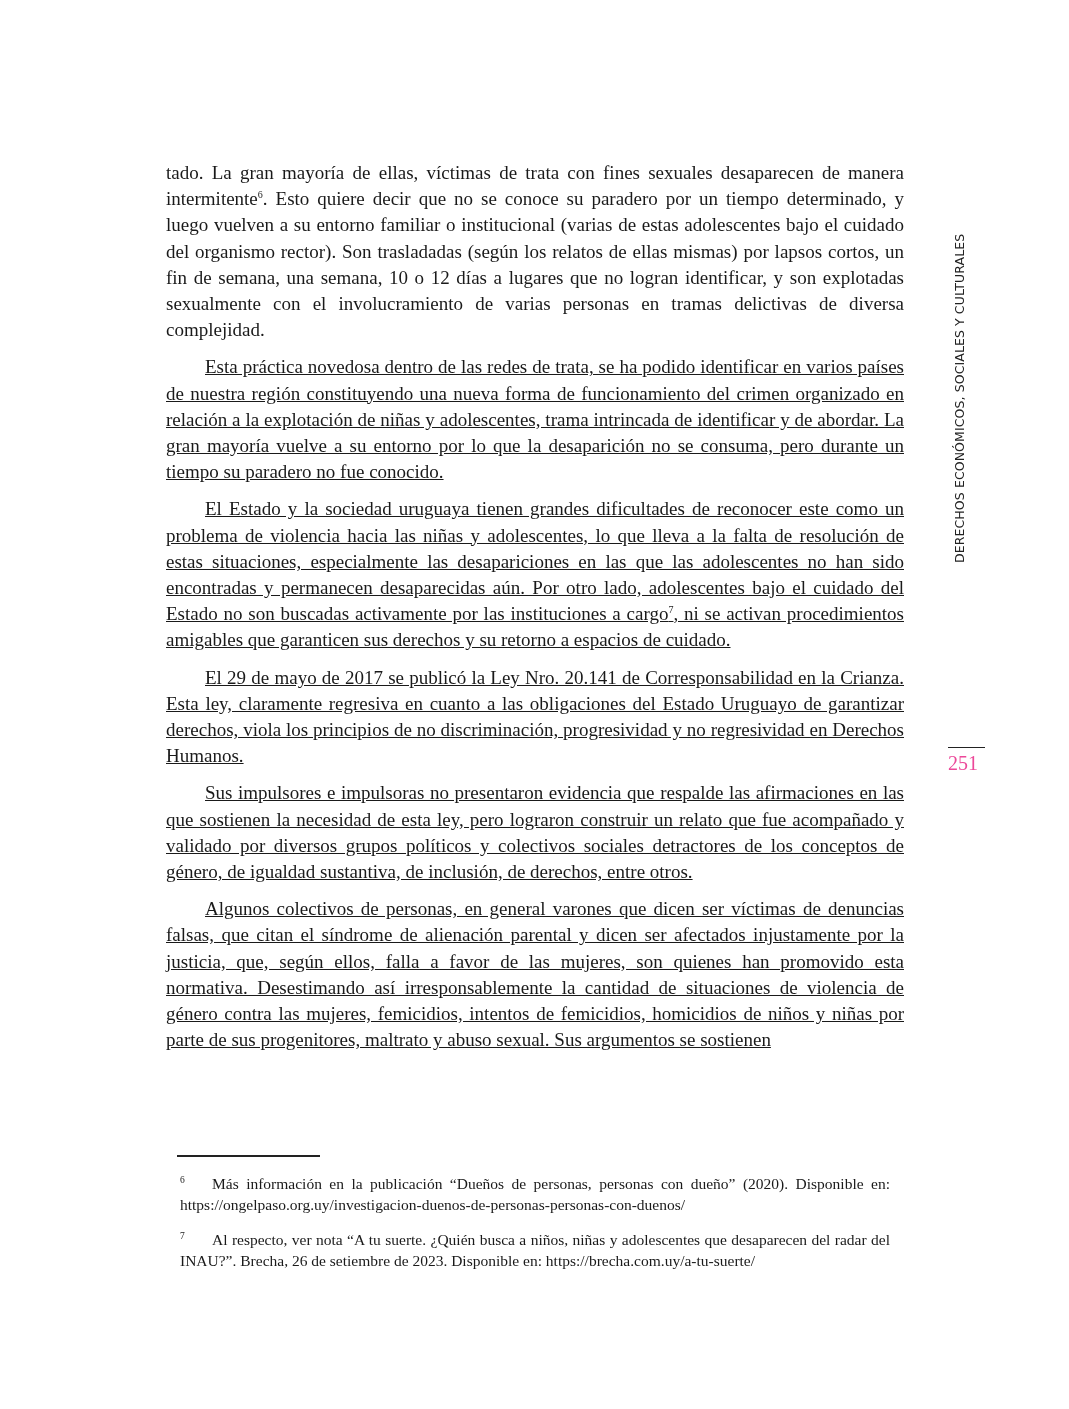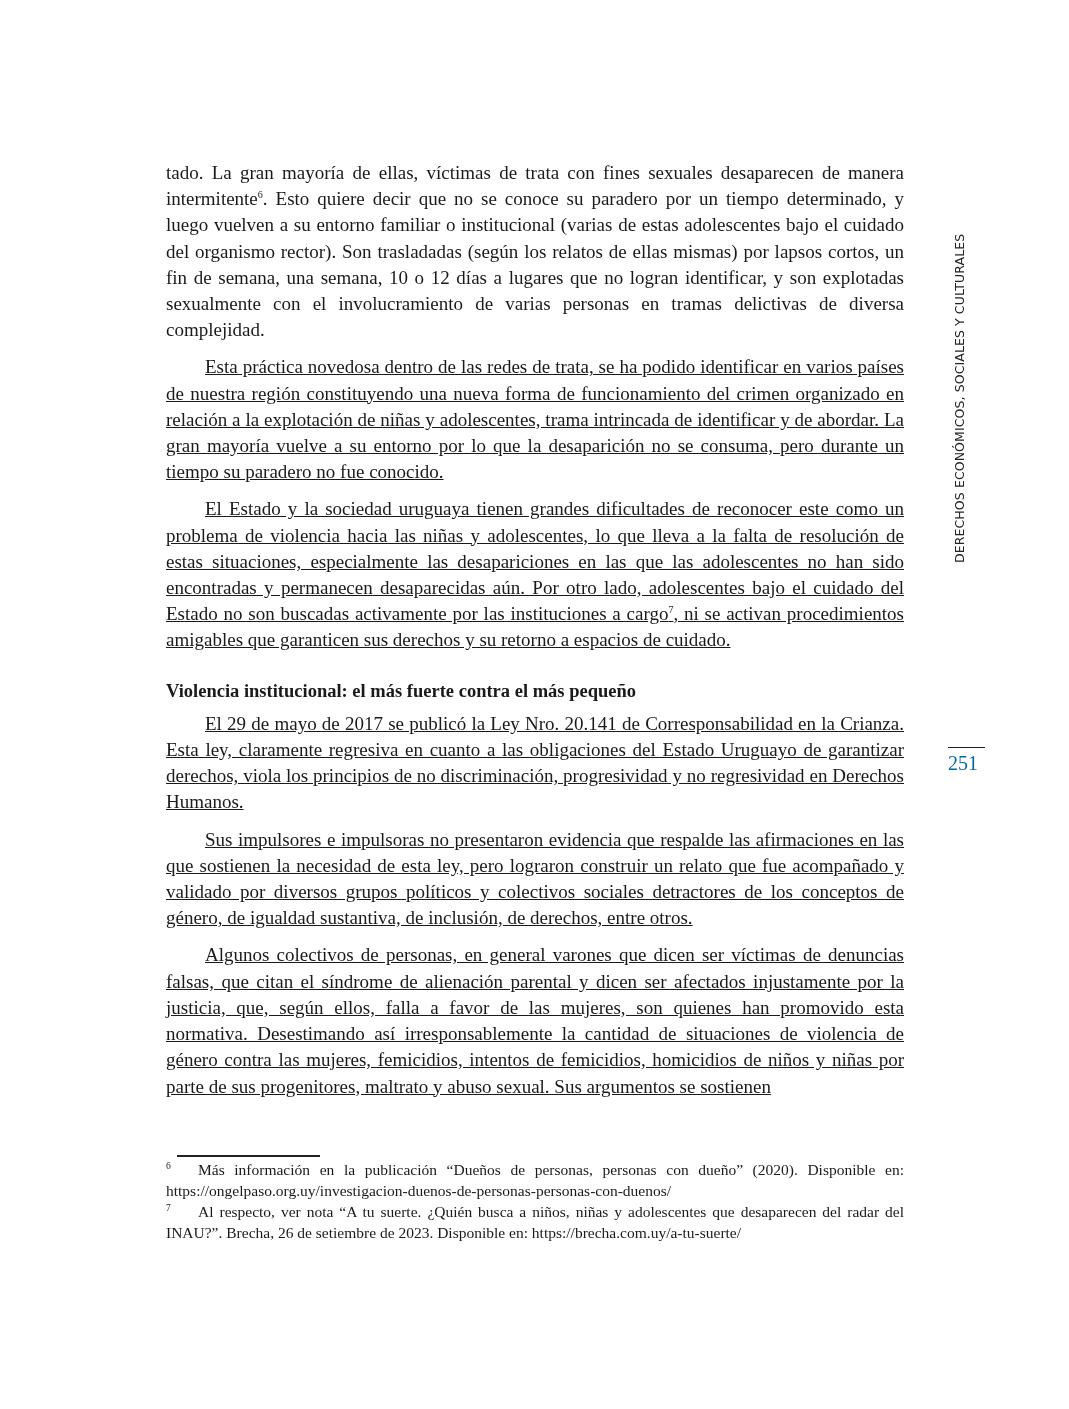--- a/index.html
+++ b/index.html
@@ -70,41 +70,41 @@
       width: 37px;
       height: 1px;
       background: #222;
     }
     .page-number {
       position: absolute;
       left: 948px;
       top: 752px;
       width: 40px;
       font-size: 20px;
-      color: #0369a1;
+      color: #ec4899;
     }
     .footnote-rule {
       position: absolute;
       left: 177px;
       top: 1155px;
       width: 143px;
       height: 1.5px;
       background: #222;
     }
     .footnotes {
       position: absolute;
       left: 166px;
       top: 1159px;
       width: 738px;
       font-size: 15.5px;
       line-height: 21px;
       text-align: justify;
     }
     .footnote {
-      margin: 0;
+      margin: 14px;
     }
     .fn-marker {
       display: inline-block;
       width: 32px;
       font-size: 9.5px;
       vertical-align: top;
       line-height: 14px;
     }
   </style>
 </head>
@@ -112,21 +112,20 @@
 
 <div class="page">
 
   <div class="body-text">
     <p class="cont"><span>tado. La gran mayoría de ellas, víctimas de trata con fines sexuales desaparecen de manera intermitente</span><sup>6</sup><span>. Esto quiere decir que no se conoce su paradero por un tiempo determinado, y luego vuelven a su entorno familiar o institucional (varias de estas adolescentes bajo el cuidado del organismo rector). Son trasladadas (según los relatos de ellas mismas) por lap­sos cortos, un fin de semana, una semana, 10 o 12 días a lugares que no logran identificar, y son explotadas sexualmente con el involucramiento de varias personas en tramas delictivas de diversa complejidad.</span></p>
 
     <p class="indent">Esta práctica novedosa dentro de las redes de trata, se ha podido identificar en varios países de nuestra región constituyendo una nueva forma de funcionamiento del crimen organizado en relación a la explotación de niñas y adolescentes, trama intrincada de iden­tificar y de abordar. La gran mayoría vuelve a su entorno por lo que la desaparición no se consuma, pero durante un tiempo su paradero no fue conocido.</p>
 
     <p class="indent"><span>El Estado y la sociedad uruguaya tienen grandes dificultades de reconocer este como un problema de violencia hacia las niñas y adolescentes, lo que lleva a la falta de resolución de estas situaciones, especialmente las desapariciones en las que las adolescentes no han sido encontradas y permanecen desaparecidas aún. Por otro lado, adolescentes bajo el cui­dado del Estado no son buscadas activamente por las instituciones a cargo</span><sup>7</sup><span>, ni se activan procedimientos amigables que garanticen sus derechos y su retorno a espacios de cuidado.</span></p>
 
-    <h2 class="section-heading">Violencia institucional: el más fuerte contra el más pequeño</h2>
 
     <p class="indent">El 29 de mayo de 2017 se publicó la Ley Nro. 20.141 de Corresponsabilidad en la Crianza. Esta ley, claramente regresiva en cuanto a las obligaciones del Estado Uruguayo de garantizar derechos, viola los principios de no discriminación, progresividad y no regresi­vidad en Derechos Humanos.</p>
     <p class="indent">Sus impulsores e impulsoras no presentaron evidencia que respalde las afirmaciones en las que sostienen la necesidad de esta ley, pero lograron construir un relato que fue acom­pañado y validado por diversos grupos políticos y colectivos sociales detractores de los con­ceptos de género, de igualdad sustantiva, de inclusión, de derechos, entre otros.</p>
     <p class="indent">Algunos colectivos de personas, en general varones que dicen ser víctimas de denun­cias falsas, que citan el síndrome de alienación parental y dicen ser afectados injustamente por la justicia, que, según ellos, falla a favor de las mujeres, son quienes han promovido esta normativa. Desestimando así irresponsablemente la cantidad de situaciones de violencia de género contra las mujeres, femicidios, intentos de femicidios, homicidios de niños y niñas por parte de sus progenitores, maltrato y abuso sexual. Sus argumentos se sostienen</p>
   </div>
 
   <div class="side-label">DERECHOS ECONÓMICOS, SOCIALES Y CULTURALES</div>
 
   <div class="page-number-rule"></div>
   <div class="page-number">251</div>

